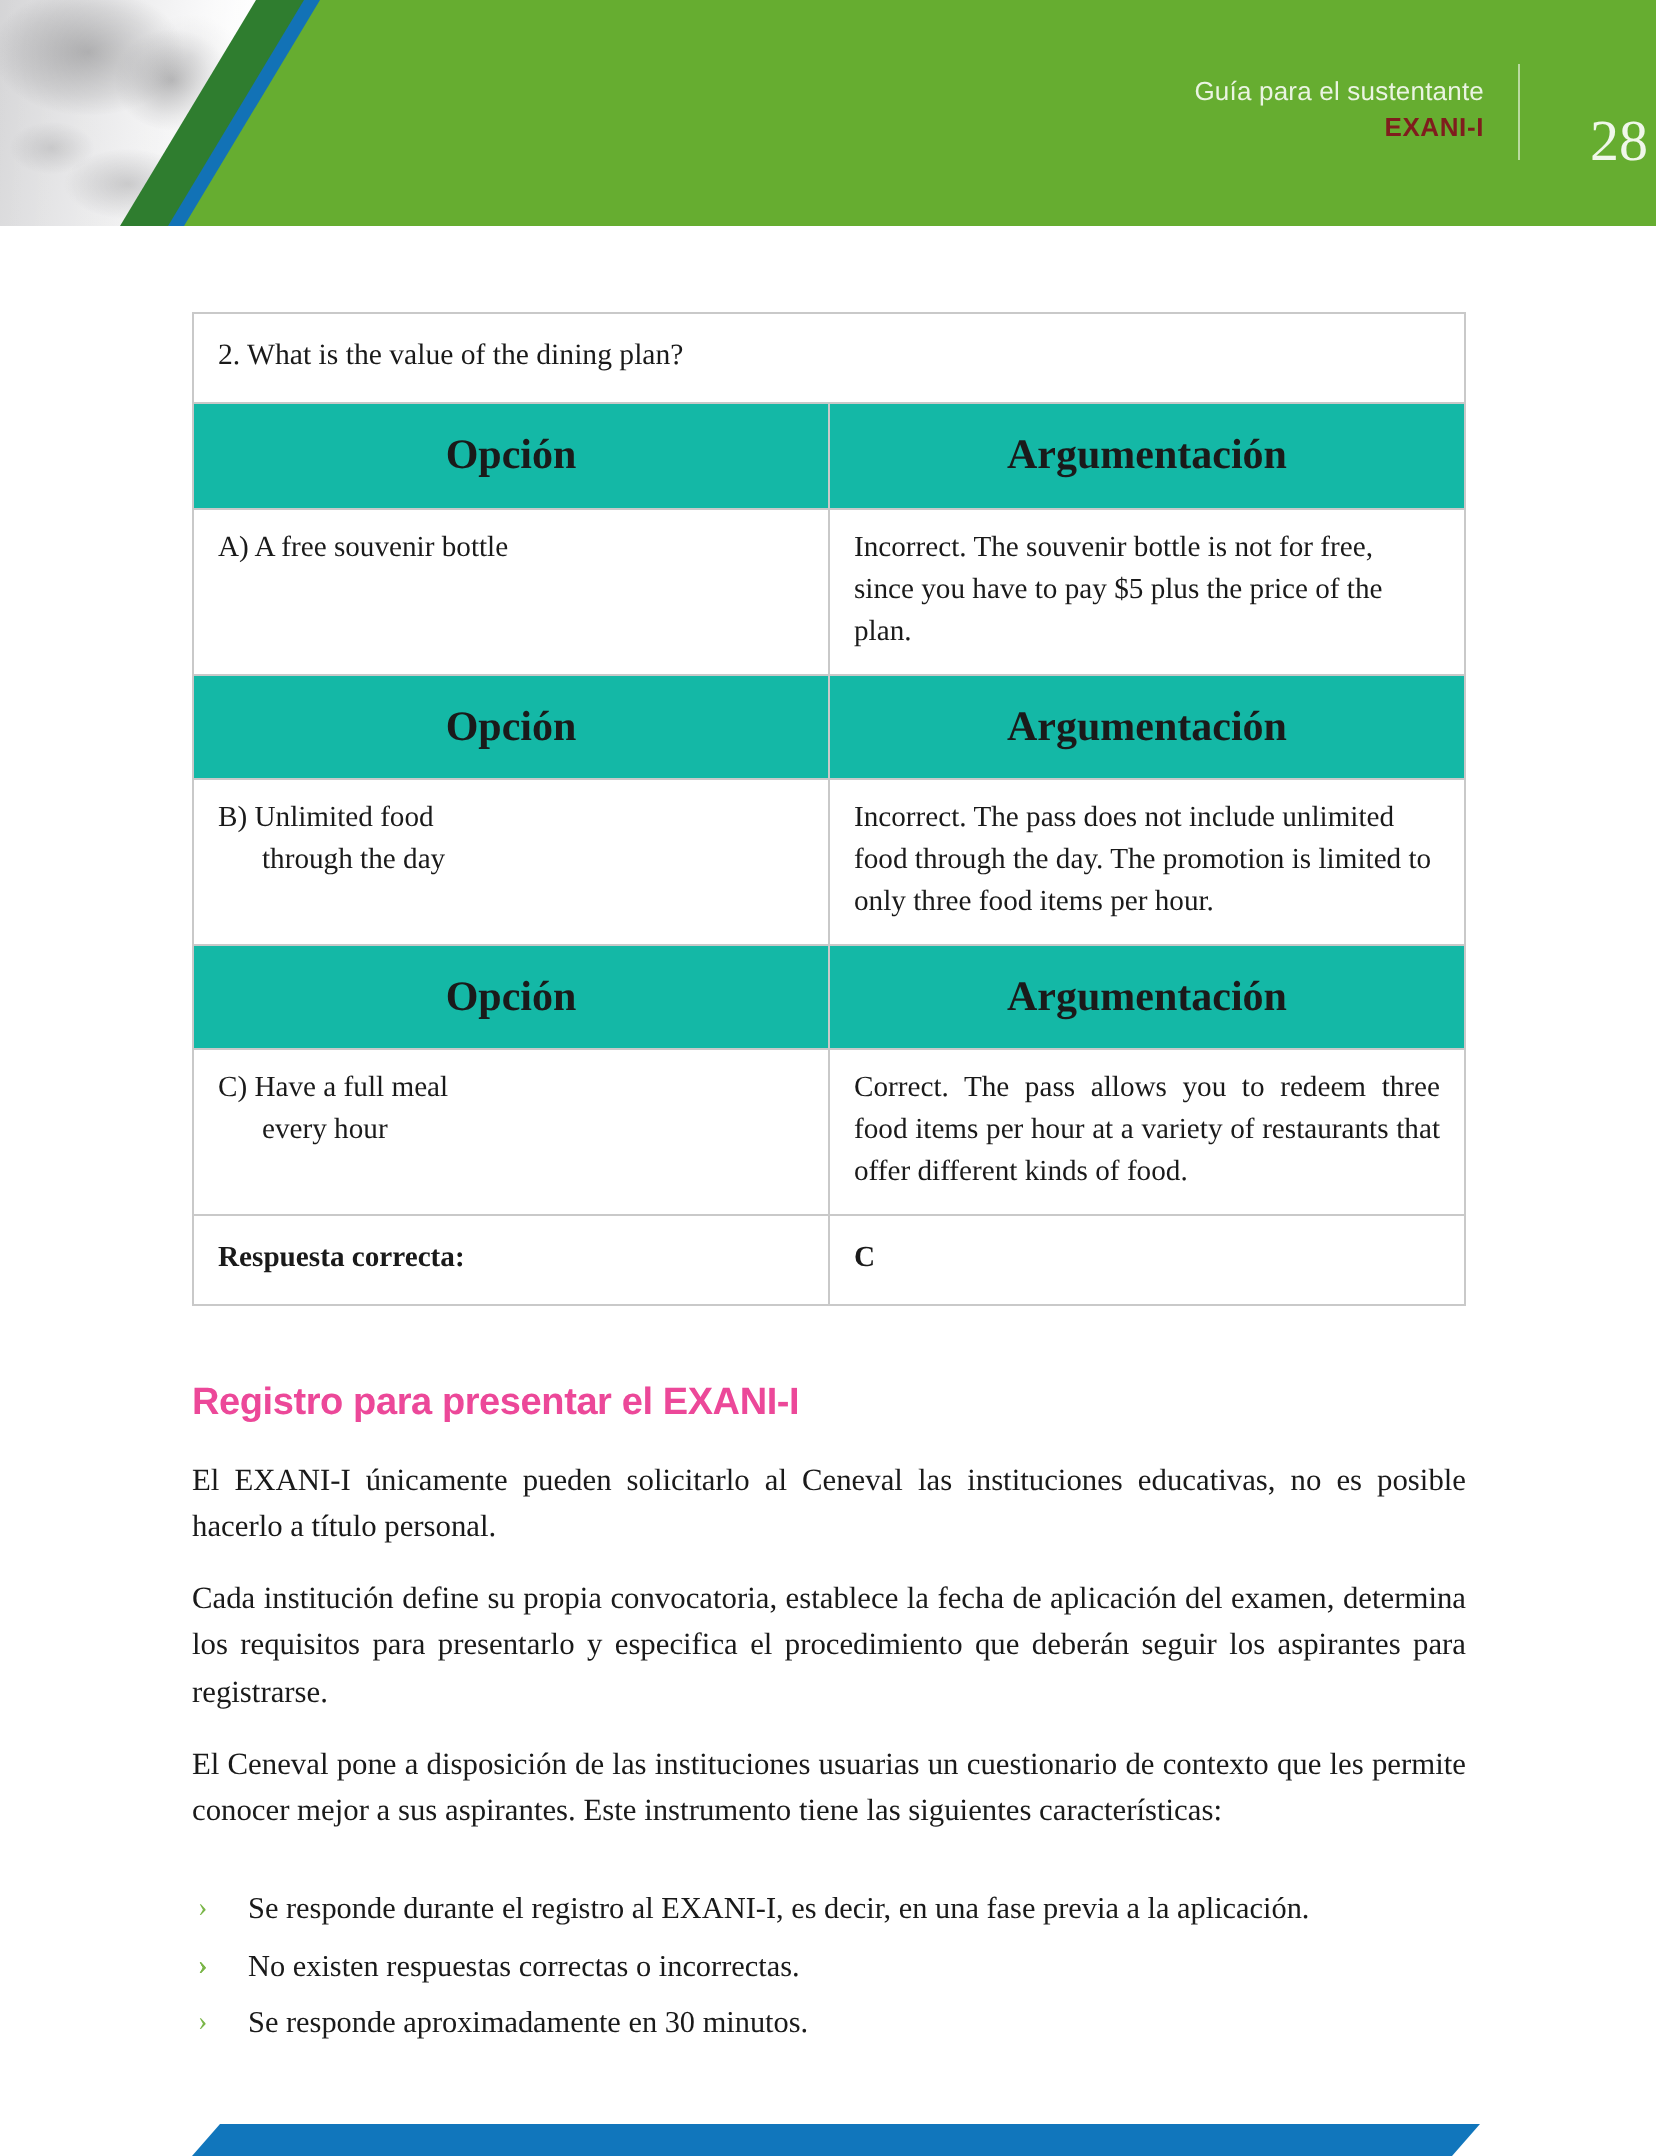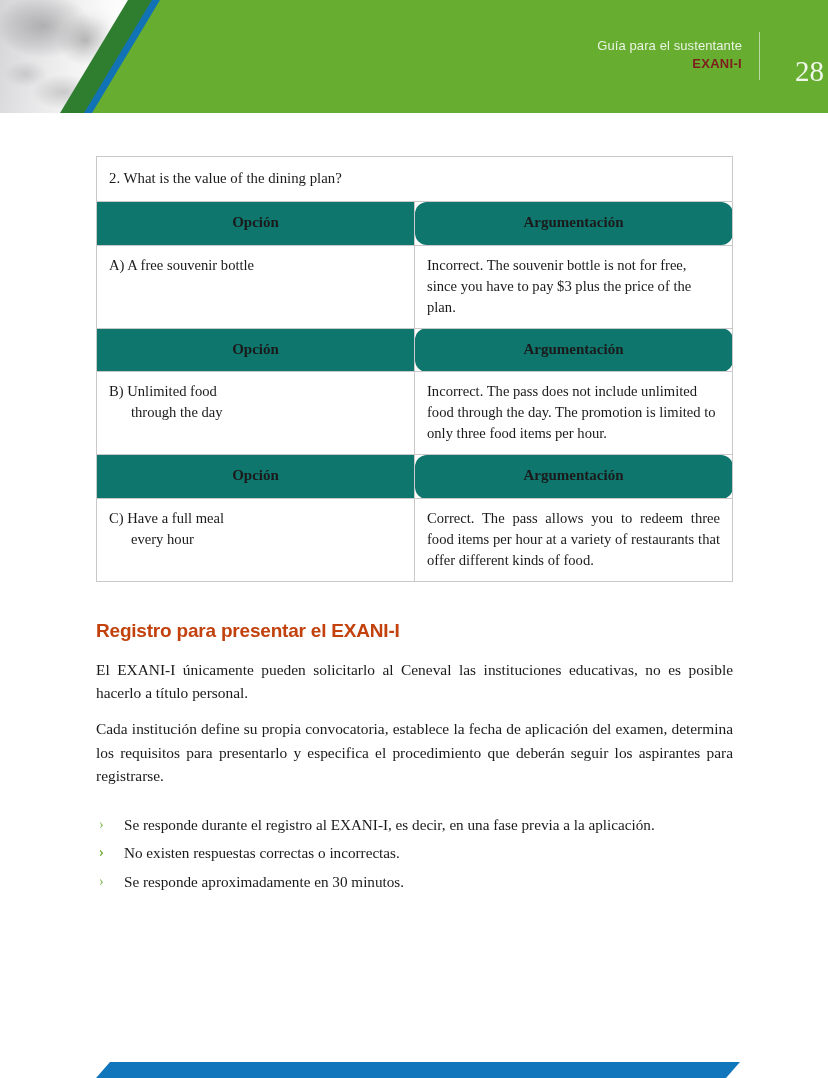--- a/index.html
+++ b/index.html
@@ -130,38 +130,38 @@
     border: 1px solid #c9c9c9;
     font-size: 14.6px;
   }
   table.qtable td {
     border: 1px solid #c9c9c9;
     vertical-align: top;
     padding: 9px 12px 10px 12px;
     line-height: 1.44;
   }
   td.col-opt { width: 232px; }
-  td.col-arg { width: 405px; border-radius: 12px; }
+  td.col-arg { width: 405px; }
 
   tr.question-row td {
     padding: 11px 12px 12px 12px;
   }
   .question-text {
     display: block;
     padding-left: 18px;
     text-indent: -18px;
     font-size: 14.8px;
   }
 
   tr.hdr-row td {
-    background: #0f766e;
+    background: #14b8a6;
     text-align: center;
     font-weight: bold;
     padding: 10px 12px 11px 12px;
-    font-size: 15px;
+    font-size: 21px;
   }
 
   .opt-text {
     display: block;
     padding-left: 22px;
     text-indent: -22px;
   }
   .arg-text {
     display: block;
     text-align: justify;
@@ -173,21 +173,21 @@
   }
   .answer-label { font-weight: bold; }
   .answer-value { font-weight: bold; }
 
   
   .section-heading {
     margin-top: 38px;
     font-family: "Liberation Sans", sans-serif;
     font-weight: bold;
     font-size: 19px;
-    color: #c2410c;
+    color: #ec4899;
     letter-spacing: -0.2px;
   }
 
   
   p.body-par {
     margin: 12px 0 0 0;
     font-size: 15.4px;
     line-height: 1.53;
     text-align: justify;
     hyphens: none;
@@ -256,21 +256,21 @@
 
       <tr class="hdr-row">
         <td class="col-opt">Opción</td>
         <td class="col-arg">Argumentación</td>
       </tr>
       <tr>
         <td class="col-opt">
           <span class="opt-text">A) A free souvenir bottle</span>
         </td>
         <td class="col-arg">
-          <span class="arg-text nojust">Incorrect. The souvenir bottle is not for free, since you have to pay $3 plus the price of the plan.</span>
+          <span class="arg-text nojust">Incorrect. The souvenir bottle is not for free, since you have to pay $5 plus the price of the plan.</span>
         </td>
       </tr>
 
       <tr class="hdr-row">
         <td class="col-opt">Opción</td>
         <td class="col-arg">Argumentación</td>
       </tr>
       <tr>
         <td class="col-opt">
           <span class="opt-text" style="white-space:pre-line">B)  Unlimited food
@@ -288,27 +288,36 @@
       <tr>
         <td class="col-opt">
           <span class="opt-text" style="white-space:pre-line">C) Have a full meal
       every hour</span>
         </td>
         <td class="col-arg">
           <span class="arg-text">Correct. The pass allows you to redeem three food items per hour at a variety of restaurants that offer different kinds of food.</span>
         </td>
       </tr>
 
+      <tr class="answer-row">
+        <td class="col-opt">
+          <span class="answer-label">Respuesta correcta:</span>
+        </td>
+        <td class="col-arg">
+          <span class="answer-value">C</span>
+        </td>
+      </tr>
     </tbody>
   </table>
 
   <h2 class="section-heading">Registro para presentar el EXANI-I</h2>
 
   <p class="body-par">El EXANI-I únicamente pueden solicitarlo al Ceneval las instituciones educativas, no es posible hacerlo a título personal.</p>
   <p class="body-par">Cada institución define su propia convocatoria, establece la fecha de aplicación del examen, determina los requisitos para presentarlo y especifica el procedimiento que deberán seguir los aspirantes para registrarse.</p>
+  <p class="body-par">El Ceneval pone a disposición de las instituciones usuarias un cuestionario de contexto que les permite conocer mejor a sus aspirantes. Este instrumento tiene las siguientes características:</p>
 
   <ul class="bullets">
     <li>
       <span class="chev">›</span>
       <span>Se responde durante el registro al EXANI-I, es decir, en una fase previa a la aplicación.</span>
     </li>
     <li>
       <span class="chev">›</span>
     </li>
     <li>

